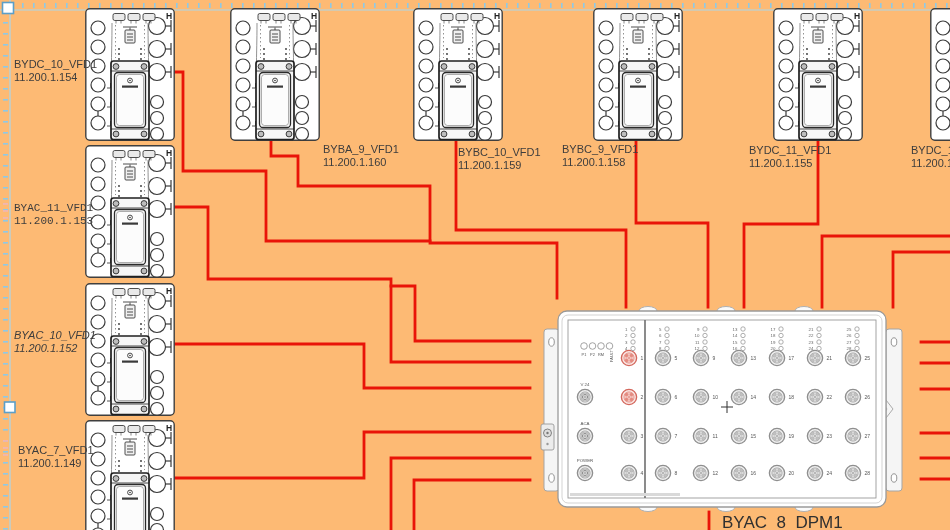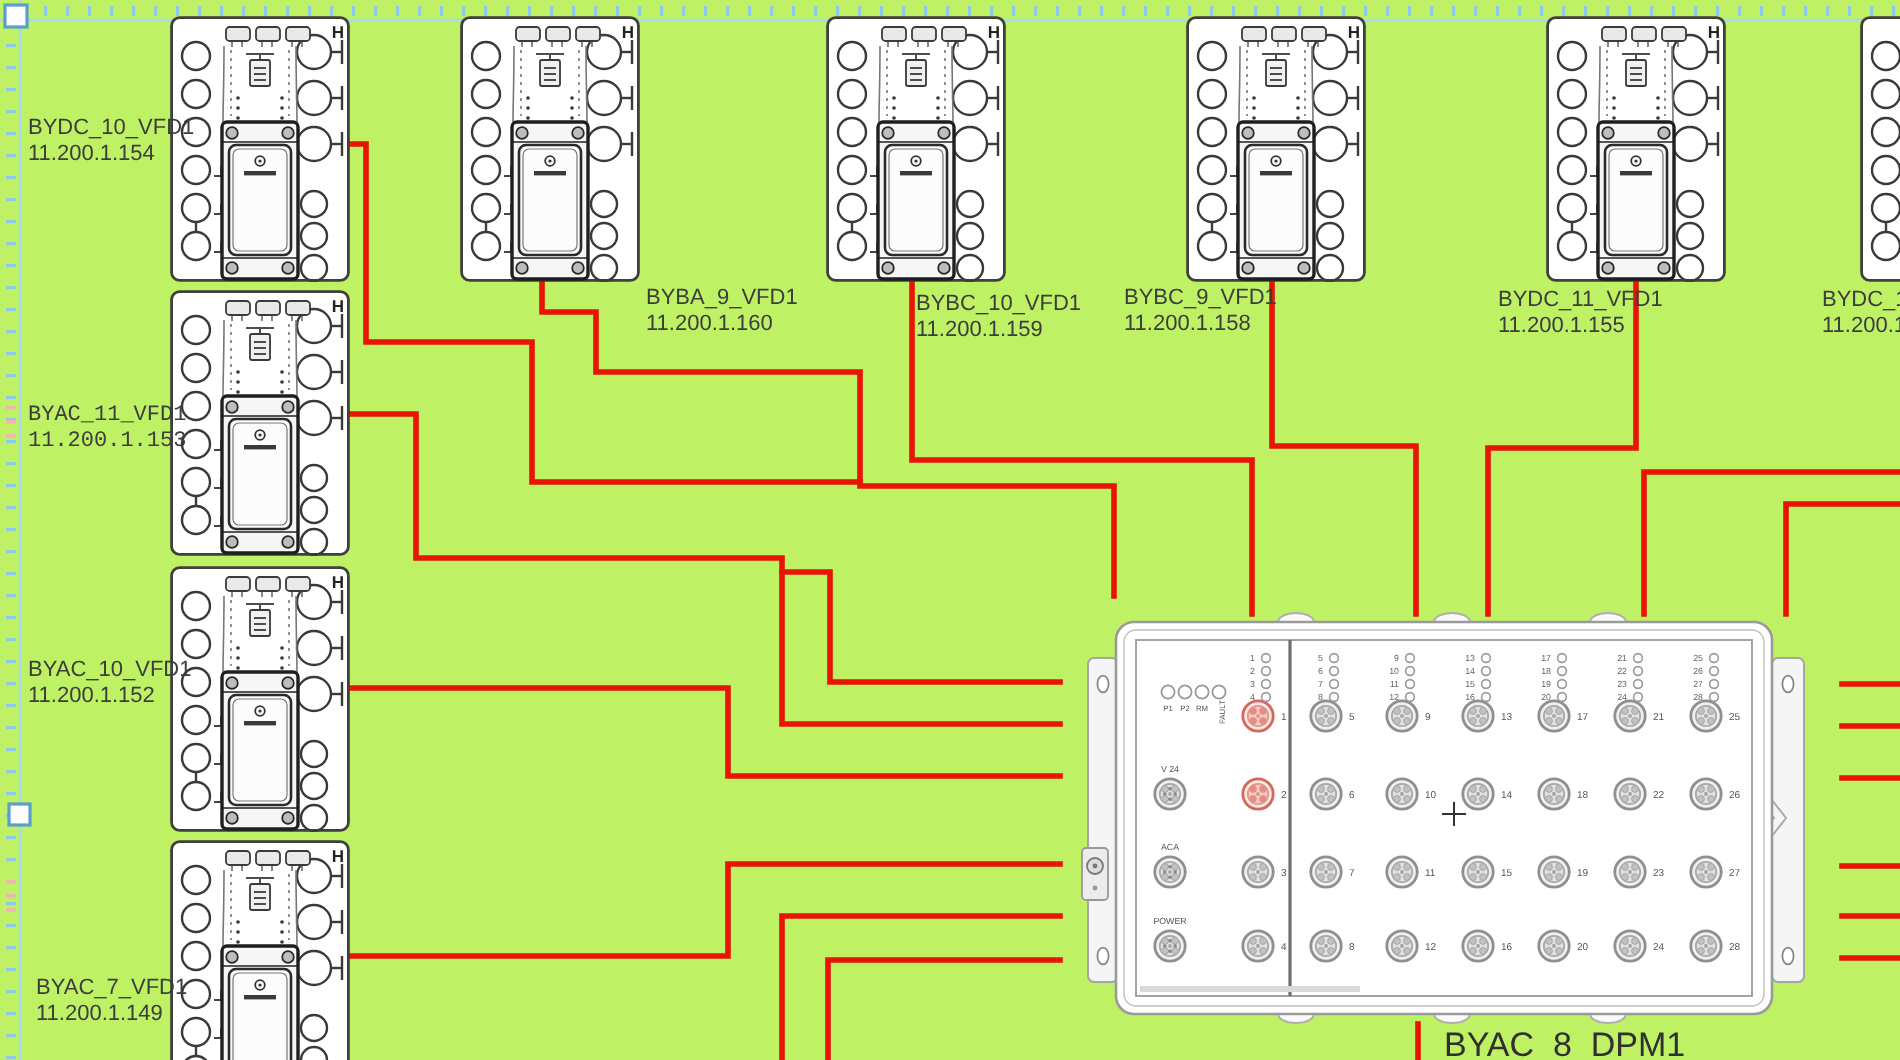--- a/index.html
+++ b/index.html
@@ -1,16 +1,16 @@
 <!DOCTYPE html>
 <html><head>
 <meta charset="utf-8">
 <style>
   html,body{margin:0;padding:0;}
-  #canvas{position:relative;width:950px;height:530px;background:#bef264;overflow:hidden;
+  #canvas{position:relative;width:950px;height:530px;background:#fdba74;overflow:hidden;
           font-family:"Liberation Sans",sans-serif;}
   #diagram-svg{position:absolute;left:0;top:0;}
   .wire{fill:none;stroke:#e91408;stroke-width:2.8;stroke-linecap:square;stroke-linejoin:miter;}
   .dev-label{position:absolute;font-size:11px;line-height:13px;color:#3d3d3d;white-space:nowrap;}
   .dpm-label{position:absolute;font-size:17px;line-height:20px;color:#303030;white-space:nowrap;}
   .outline{fill:#ffffff;stroke:#3f3f3f;}
 </style>
 </head>
 <body>
 
@@ -724,25 +724,25 @@
 
   <div id="labels-layer">
       <div class="dev-label" style="left: 14px; top: 58px;">
         <div>BYDC_10_VFD1</div>
         <div>11.200.1.154</div>
       </div>
       <div class="dev-label" style="left: 14px; top: 202px; font-family: Liberation Mono, monospace;">
         <div>BYAC_11_VFD1</div>
         <div>11.200.1.153</div>
       </div>
-      <div class="dev-label" style="left: 14px; top: 329px;">
+      <div class="dev-label" style="left: 14px; top: 329px; font-style: italic;">
         <div>BYAC_10_VFD1</div>
         <div>11.200.1.152</div>
       </div>
-      <div class="dev-label" style="left: 18px; top: 444px; margin-top: 44px;">
+      <div class="dev-label" style="left: 18px; top: 444px;">
         <div>BYAC_7_VFD1</div>
         <div>11.200.1.149</div>
       </div>
       <div class="dev-label" style="left: 303px; top: 143px; margin-left: 20px;">
         <div>BYBA_9_VFD1</div>
         <div>11.200.1.160</div>
       </div>
       <div class="dev-label" style="left: 458px; top: 146px;">
         <div>BYBC_10_VFD1</div>
         <div>11.200.1.159</div>

